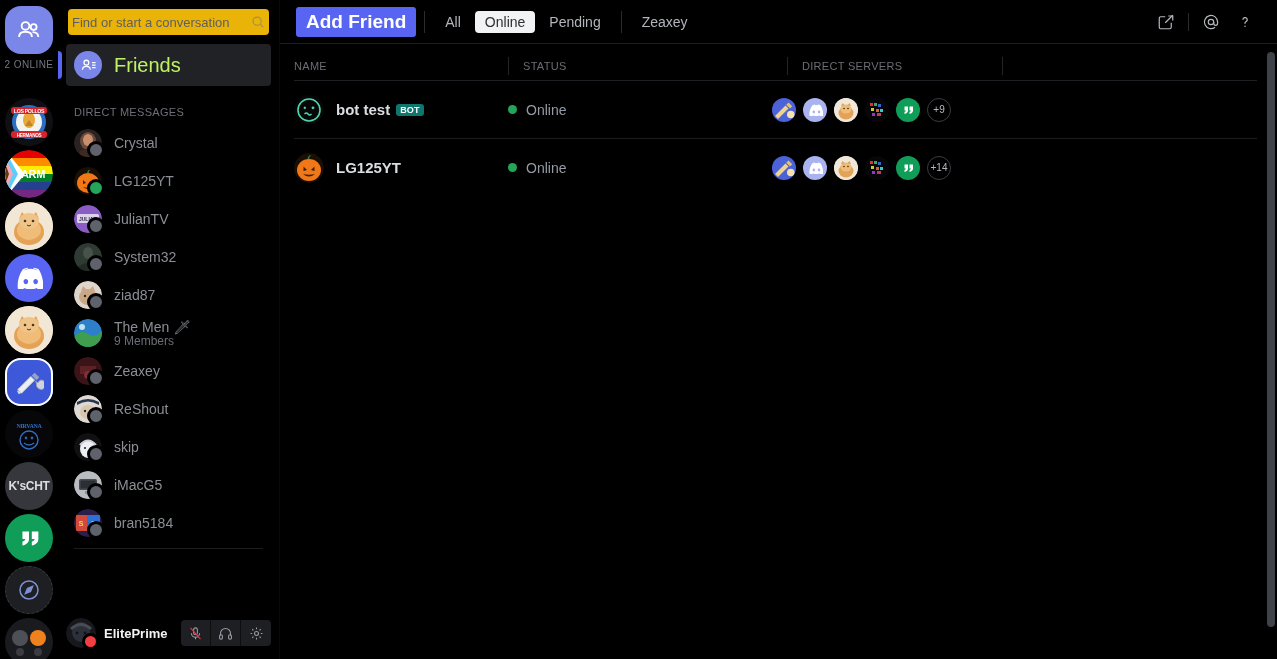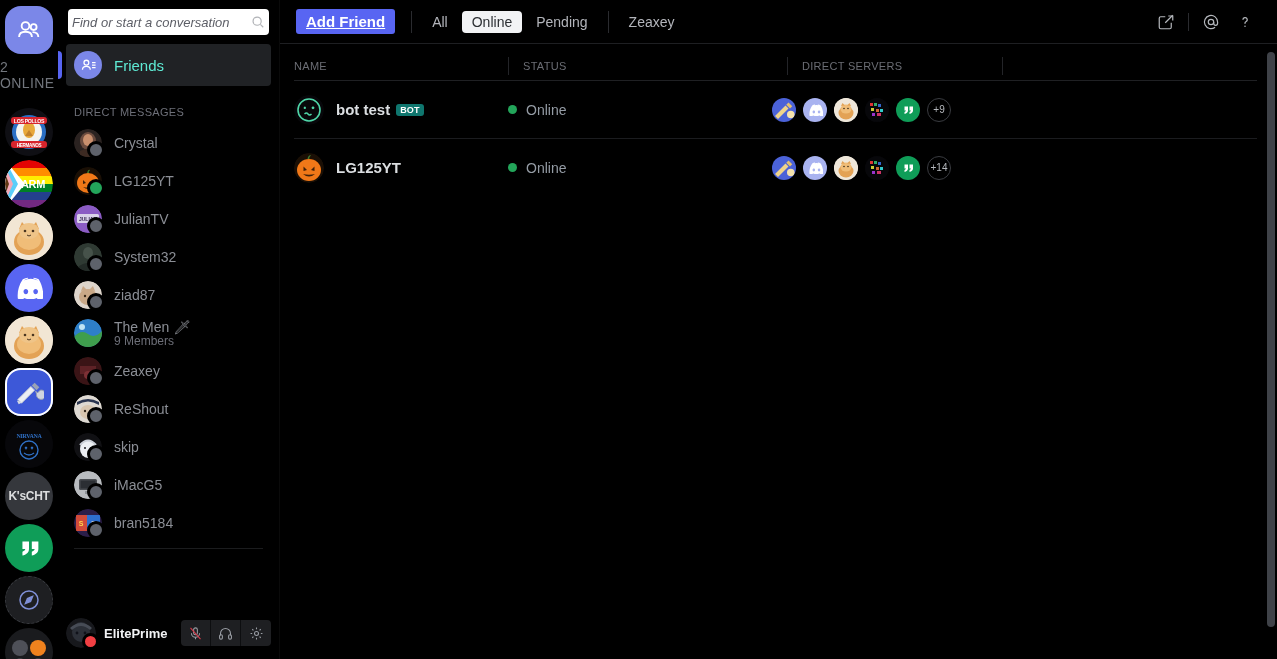--- a/index.html
+++ b/index.html
@@ -24,55 +24,55 @@
     display: flex; align-items: center; justify-content: center;
   }
   .rail-icon {
     width: 48px; height: 48px; border-radius: 50%;
     display: flex; align-items: center; justify-content: center;
     overflow: hidden; font-size: 11px; color: #dcddde;
     font-weight: 700; letter-spacing: -0.3px;
   }
   .rail-icon.sq { border-radius: 16px; }
   .online-label {
-    font-size: 14px; color: #72767d; letter-spacing: .4px;
-    margin: 1px 0 9px 0; font-family: "Liberation Sans", sans-serif;
+    font-size: 10px; color: #72767d; letter-spacing: .4px;
+    margin: 1px 0 20px 0; font-family: "Liberation Sans", sans-serif;
   }
   .rail-sep { width: 32px; height: 2px; background: #1e1f22; border-radius: 1px; margin-bottom: 8px; }
 
   
   .sidebar {
     width: 222px; height: 659px; background: #000000;
     display: flex; flex-direction: column; flex-shrink: 0;
     border-right: 1px solid #0a0a0a;
   }
   .search-wrap { height: 44px; display: flex; align-items: center; padding: 0 10px; flex-shrink: 0; }
   .search-box {
-    width: 100%; height: 26px; background: #ffffff; border-radius: 4px;
+    width: 100%; height: 26px; background: #eab308; border-radius: 4px;
     display: flex; align-items: center; justify-content: space-between;
-    padding: 0 4px; cursor: pointer; font-style: italic;
+    padding: 0 4px; cursor: pointer;
   }
   .search-box span { font-size: 13px; color: #5c5e66; }
   .search-icon { width: 14px; height: 14px; opacity: .55; }
   .sidebar-scroll { flex: 1; overflow: hidden; padding: 0 8px; }
   .friends-row {
     height: 42px; border-radius: 4px; background: #202225;
     display: flex; align-items: center; padding: 0 8px;
     margin-bottom: 4px; position: relative; cursor: pointer;
   }
   .friends-row .accent {
     position: absolute; left: -8px; top: 50%; transform: translateY(-50%);
     width: 4px; height: 28px; background: #5865f2; border-radius: 0 4px 4px 0;
   }
   .friends-ico {
     width: 28px; height: 28px; border-radius: 50%; background: #7b87e8;
     display: flex; align-items: center; justify-content: center; margin-right: 12px;
     flex-shrink: 0;
   }
-  .friends-label { font-size: 15px; color: #5eead4; }
+  .friends-label { font-size: 20px; color: #bef264; }
   .dm-header {
     font-size: 11px; color: #6d6f78; letter-spacing: .3px;
     padding: 16px 8px 6px 8px; font-weight: 400;
   }
   .dm-item {
     height: 38px; display: flex; align-items: center; padding: 0 8px;
     border-radius: 4px; cursor: pointer;
   }
   .dm-avatar-wrap { position: relative; width: 28px; height: 28px; margin-right: 12px; flex-shrink: 0; }
   .dm-avatar {
@@ -109,23 +109,23 @@
   }
   .up-btn:last-child { border-right: none; }
 
   
   .main { flex: 1; display: flex; flex-direction: column; background: #000; min-width: 0; }
   .topbar {
     height: 44px; display: flex; align-items: center; padding: 0 16px;
     border-bottom: 1px solid #1e1f22; flex-shrink: 0;
   }
   .add-friend-btn {
-    background: #5865f2; color: #fff; font-size: 15px; font-weight: 600;
+    background: #5865f2; color: #fff; font-size: 19px; font-weight: 600;
     padding: 4px 10px; border-radius: 3px; border: none; cursor: pointer;
-    margin-right: 8px; font-family: "Liberation Sans", sans-serif; text-decoration: underline;
+    font-family: "Liberation Sans", sans-serif;
   }
   .vdiv { width: 1px; height: 22px; background: #2a2b2f; margin: 0 8px; }
   .tab {
     font-size: 14px; color: #b3b5bb; padding: 3px 10px; border-radius: 4px;
     cursor: pointer; margin: 0 2px; font-family: "Liberation Sans", sans-serif;
     background: none; border: none;
   }
   .tab.active { background: #f2f3f5; color: #2c2f33; }
   .top-actions { margin-left: auto; display: flex; align-items: center; gap: 2px; }
   .top-icon {

